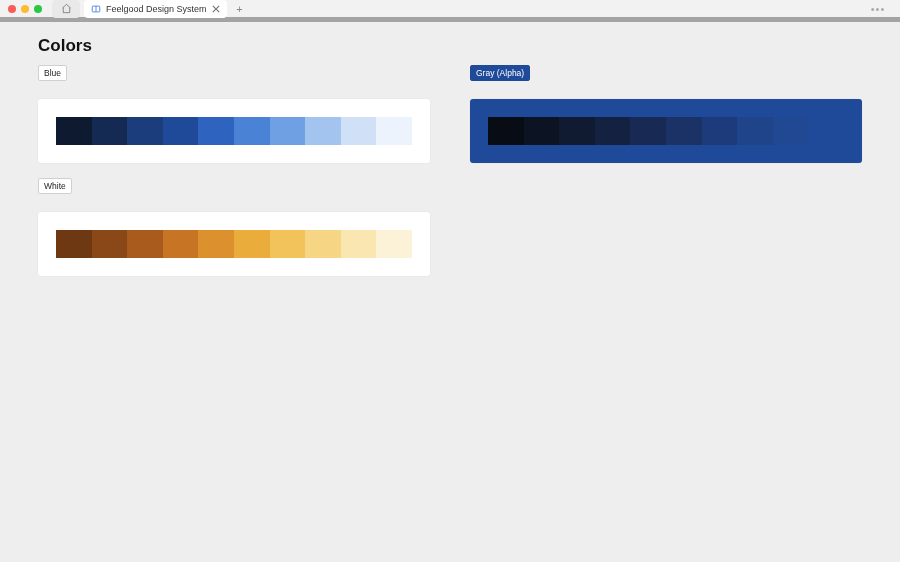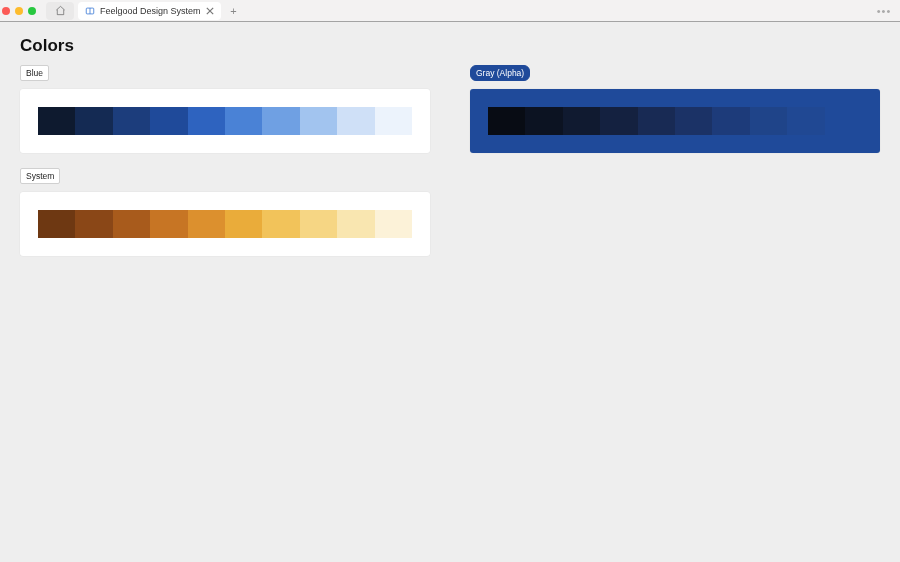--- a/index.html
+++ b/index.html
@@ -7,24 +7,24 @@
     font-family: -apple-system, BlinkMacSystemFont, "Segoe UI", Helvetica, Arial, sans-serif;
     background: #eeeeee;
     width: 900px;
     height: 562px;
     overflow: hidden;
   }
   
   .titlebar {
     height: 22px;
     background: #f3f2f2;
-    border-bottom: 1px solid #a3a3a3;
+    border-bottom: 5px solid #a3a3a3;
     display: flex;
     align-items: center;
-    padding: 0 2px;
+    padding: 0 8px;
   }
   .traffic { display: flex; gap: 5px; margin-right: 10px; }
   .traffic .dot { width: 8px; height: 8px; border-radius: 50%; }
   .dot.red { background: #fc5b57; }
   .dot.yellow { background: #fdbc2e; }
   .dot.green { background: #28c840; }
   .home-btn {
     width: 28px; height: 18px;
     display: flex; align-items: center; justify-content: center;
     border-radius: 4px;
@@ -55,42 +55,41 @@
   .spacer { flex: 1; }
   .overflow {
     width: 28px; height: 18px;
     display: flex; align-items: center; justify-content: center;
     color: #aaa;
     font-size: 11px;
     letter-spacing: 1px;
   }
 
   
-  .canvas { padding: 14px 20px; }
+  .canvas { padding: 14px 38px; }
   h1 { font-size: 17px; font-weight: 700; color: #111; margin-bottom: 6px; }
 
   .columns { display: flex; gap: 40px; }
   .col { flex: 1; display: flex; flex-direction: column; }
 
   .palette-group { margin-bottom: 12px; }
   .label {
     display: inline-block;
     font-size: 8.5px;
     padding: 2px 5px;
     border-radius: 2px;
     background: #ffffff;
     color: #222;
     border: 0.5px solid #d0d0d0;
-    margin-bottom: 8px;
+    margin-bottom: 18px;
   }
   .label.dark {
     background: #1f4a9a;
     color: #ffffff;
     border-color: #1f4a9a;
-    border-radius: 6px;
   }
   .card {
     background: #ffffff;
     border-radius: 3px;
     padding: 18px;
     box-shadow: 0 0 0 0.5px rgba(0,0,0,0.04);
   }
   .card.dark { background: #1f4a9a; }
   .swatches { display: flex; }
   .swatch { flex: 1; height: 28px; }
@@ -135,21 +134,21 @@
               <div class="swatch" style="background: rgb(28, 61, 124);"></div>
               <div class="swatch" style="background: rgb(31, 74, 154);"></div>
               <div class="swatch" style="background: rgb(46, 99, 191);"></div>
               <div class="swatch" style="background: rgb(74, 130, 214);"></div>
               <div class="swatch" style="background: rgb(111, 160, 227);"></div>
               <div class="swatch" style="background: rgb(162, 196, 239);"></div>
               <div class="swatch" style="background: rgb(207, 224, 247);"></div>
               <div class="swatch" style="background: rgb(236, 243, 252);"></div>
             </div>
           </div></div>
-        <div class="palette-group"><span class="label">System</span><div class="card">
+        <div class="palette-group"><span class="label">White</span><div class="card">
             <div class="swatches">
               <div class="swatch" style="background: rgb(110, 56, 18);"></div>
               <div class="swatch" style="background: rgb(138, 71, 23);"></div>
               <div class="swatch" style="background: rgb(168, 91, 28);"></div>
               <div class="swatch" style="background: rgb(199, 117, 36);"></div>
               <div class="swatch" style="background: rgb(220, 144, 46);"></div>
               <div class="swatch" style="background: rgb(234, 172, 58);"></div>
               <div class="swatch" style="background: rgb(242, 195, 90);"></div>
               <div class="swatch" style="background: rgb(246, 214, 132);"></div>
               <div class="swatch" style="background: rgb(249, 230, 176);"></div>

